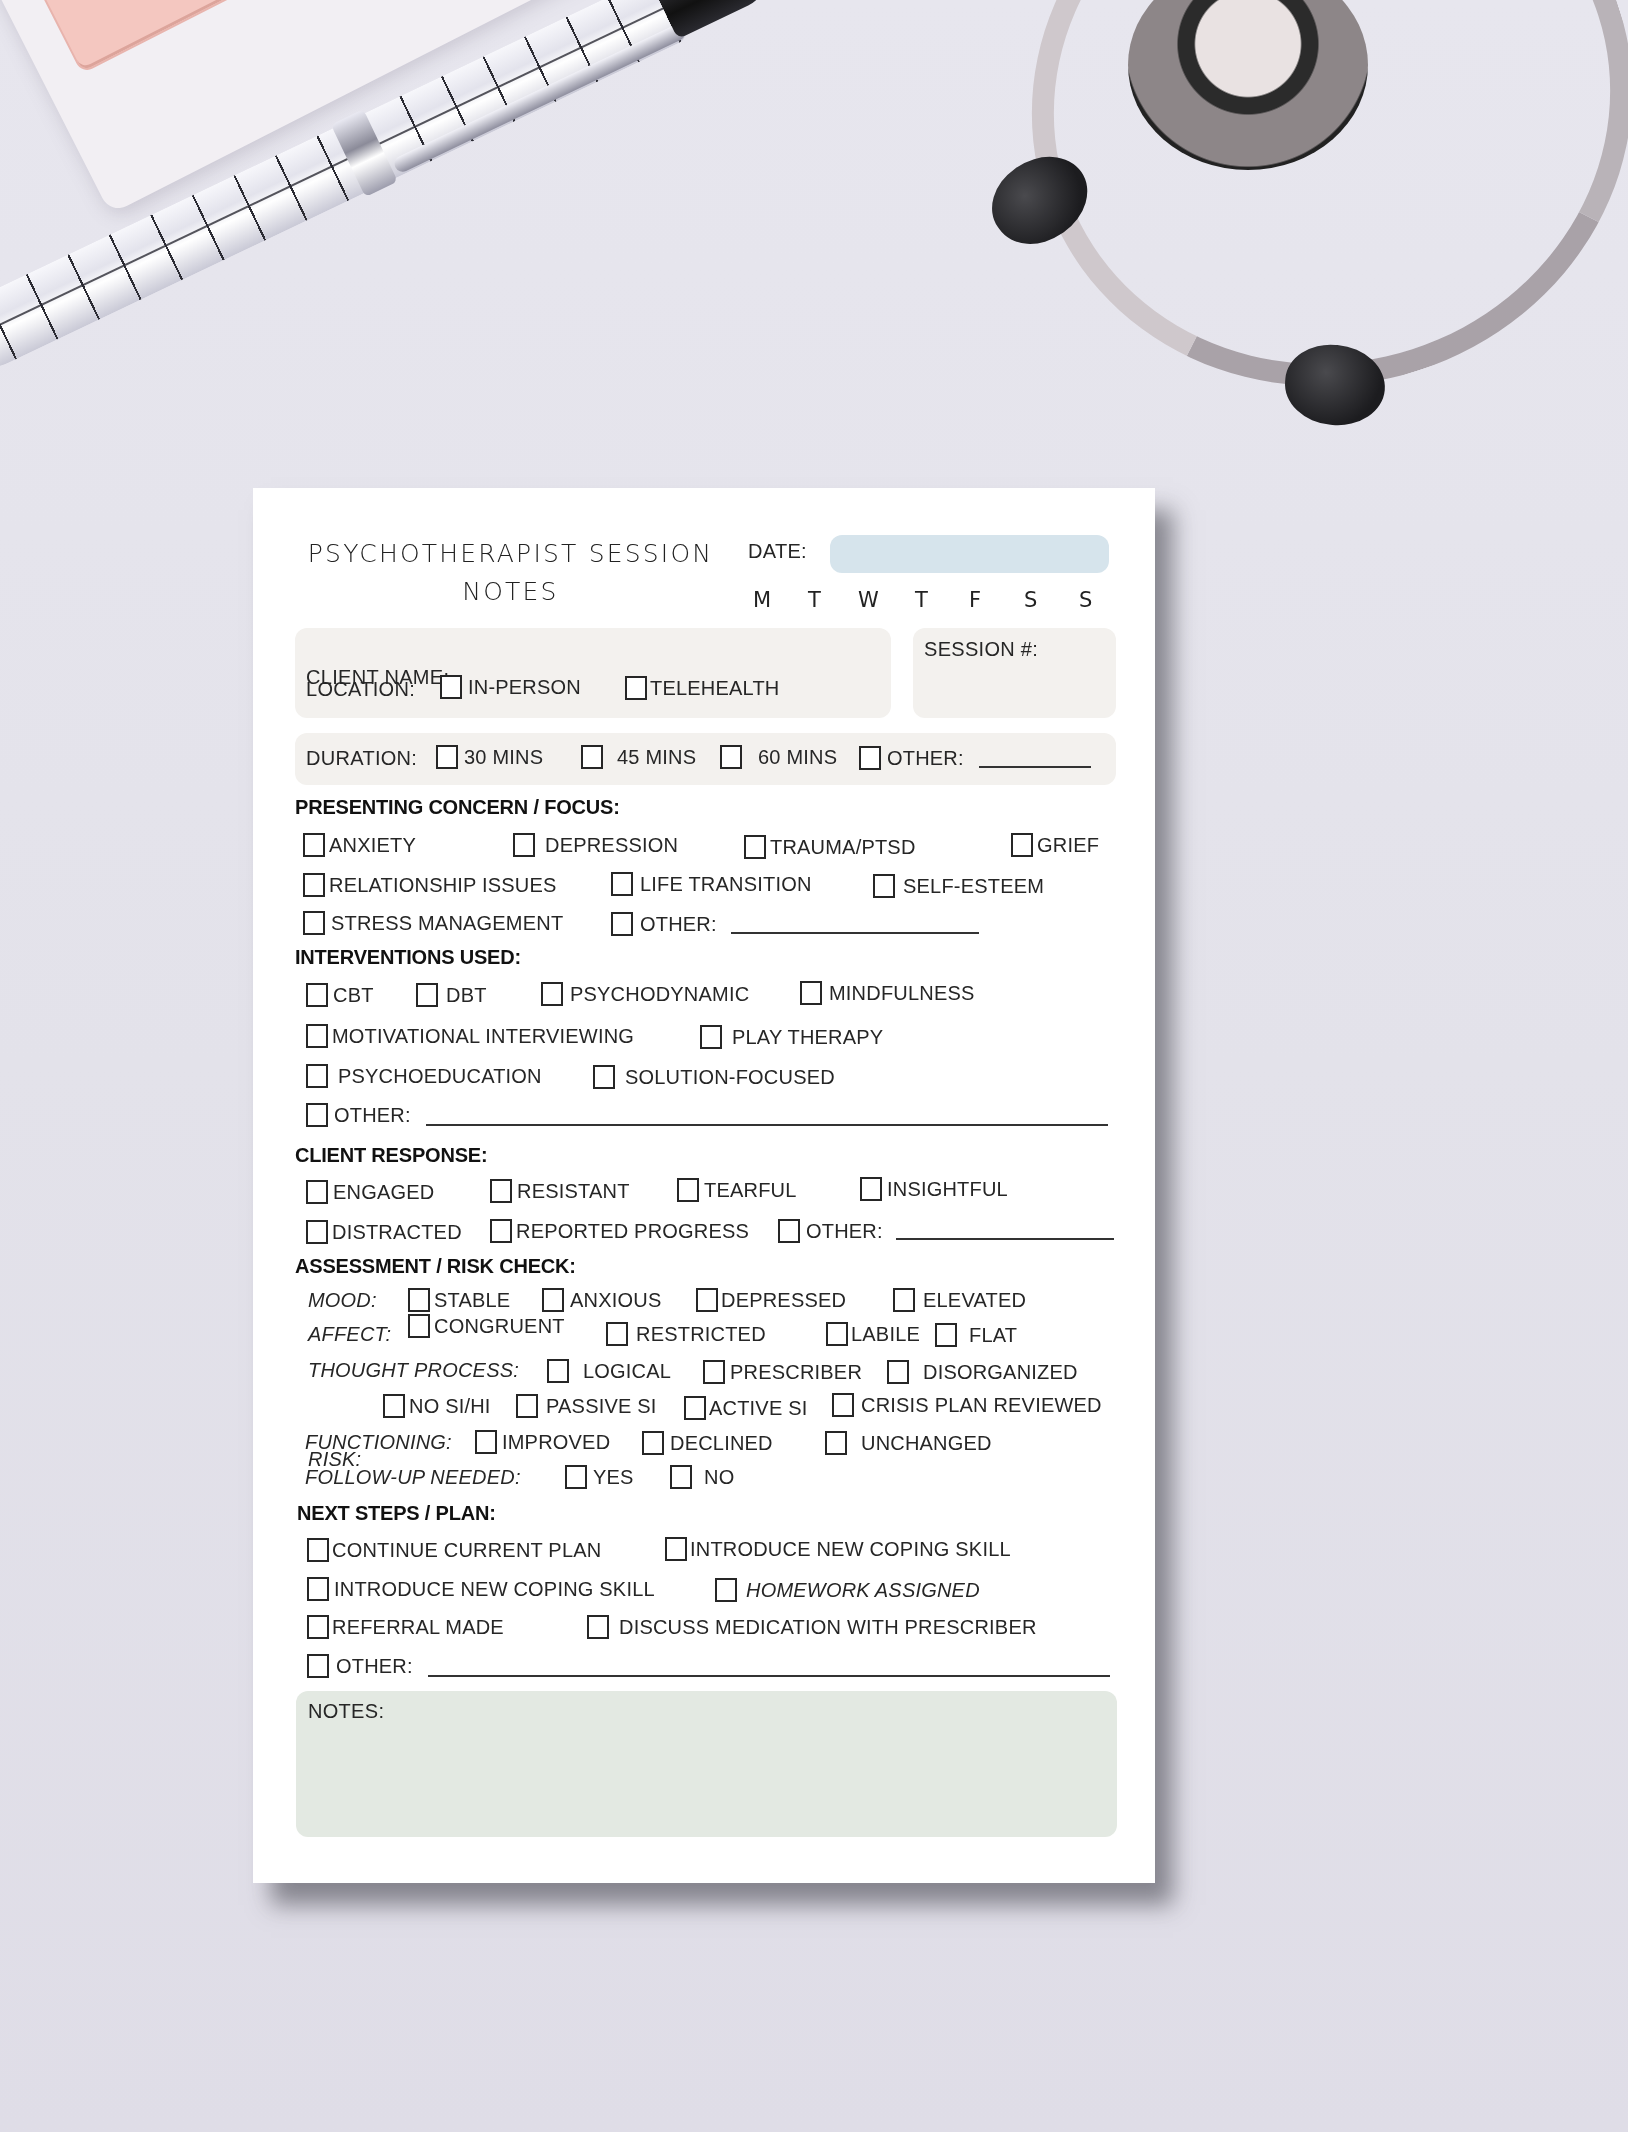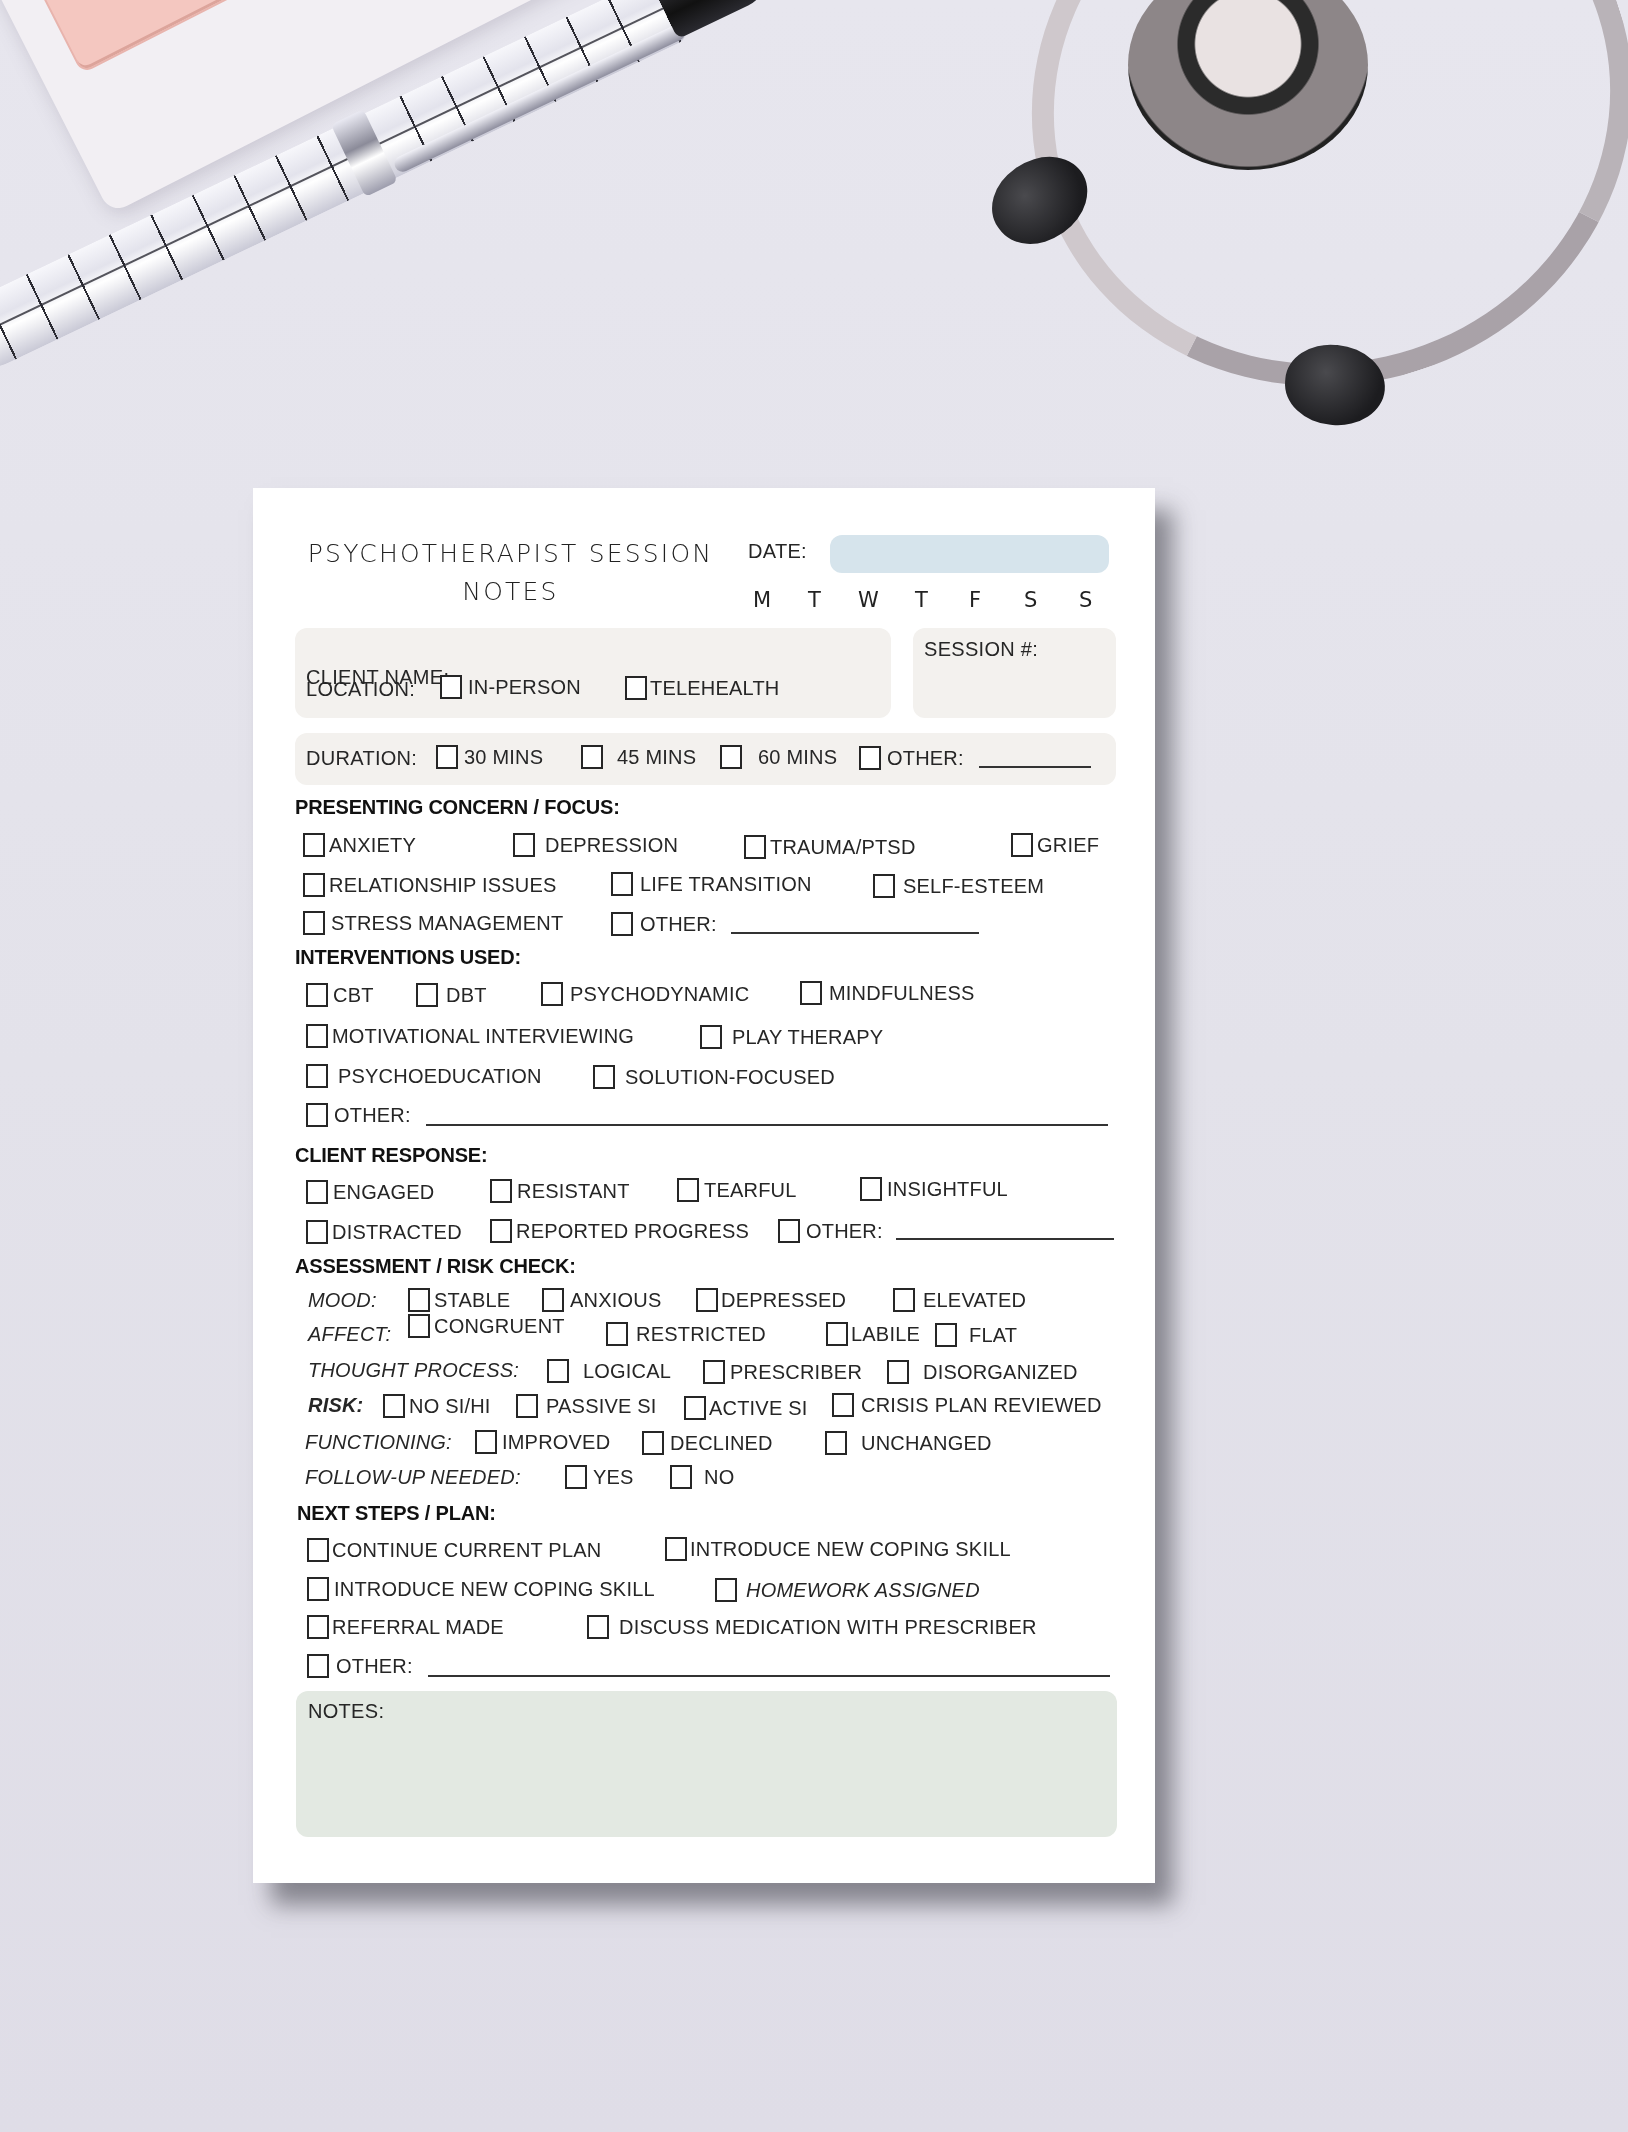--- a/index.html
+++ b/index.html
@@ -307,21 +307,21 @@
     </div>
   <div class="item" style="left:450px;top:872px;">
       <span class="cb" style="margin-right:5px"></span>
       <span class="itxt">PRESCRIBER</span>
     </div>
   <div class="item" style="left:634px;top:872px;">
       <span class="cb" style="margin-right:14px"></span>
       <span class="itxt">DISORGANIZED</span>
     </div>
 
-  <div class="abs itxt ital" style="left:55px;top:906px;font-weight:bold;">RISK:</div>
+  <div class="abs itxt ital" style="left:55px;top:960px;">RISK:</div>
   <div class="item" style="left:130px;top:906px;">
       <span class="cb" style="margin-right:4px"></span>
       <span class="itxt">NO SI/HI</span>
     </div>
   <div class="item" style="left:263px;top:906px;">
       <span class="cb" style="margin-right:8px"></span>
       <span class="itxt">PASSIVE SI</span>
     </div>
   <div class="item" style="left:431px;top:908px;">
       <span class="cb" style="margin-right:3px"></span>

